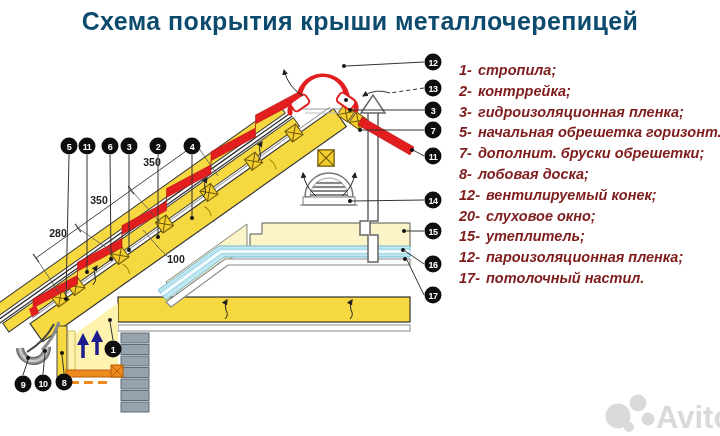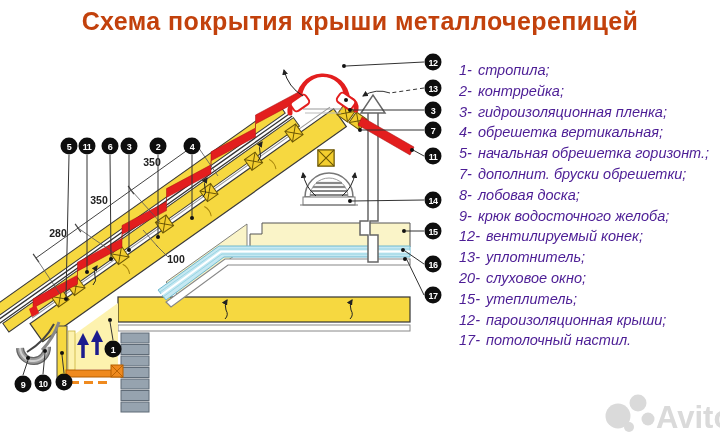--- a/index.html
+++ b/index.html
@@ -1,22 +1,22 @@
 <!DOCTYPE html>
 <html><head>
 <meta charset="utf-8">
 <style>
   html,body{margin:0;padding:0;background:#ffffff;}
   .stage{position:relative;width:720px;height:436px;background:#ffffff;overflow:hidden;
          font-family:"Liberation Sans",sans-serif;}
   .page-title{position:absolute;left:0;right:0;top:7px;text-align:center;
-              font-size:25px;font-weight:bold;color:#c2410c;letter-spacing:.4px;}
+              font-size:25px;font-weight:bold;color:#0c4a6e;letter-spacing:.4px;}
   .diagram-svg{position:absolute;left:0;top:0;}
   .legend{position:absolute;left:459px;top:60px;width:260px;
-          font-size:14.5px;line-height:20.8px;font-weight:normal;font-style:italic;color:#4c1d95;}
+          font-size:14.5px;line-height:20.8px;font-weight:bold;font-style:italic;color:#7f1d1d;}
   .lrow{white-space:nowrap;}
   .lnum{margin-right:6px;}
   .watermark{position:absolute;left:598px;top:392px;}
   .wm-text{font-size:31px;font-weight:bold;fill:#dadada;font-family:"Liberation Sans",sans-serif;}
   .balloon circle{fill:#0e0e0e;}
   .balloon text{fill:#ffffff;font-size:9px;font-weight:bold;text-anchor:middle;letter-spacing:-.5px;
                 font-family:"Liberation Sans",sans-serif;}
   .dim{font-size:10.5px;font-weight:bold;fill:#222;text-anchor:middle;
        font-family:"Liberation Sans",sans-serif;}
   .leader{stroke:#333;stroke-width:1;fill:none;}
@@ -311,30 +311,27 @@
           <circle cx="113" cy="349" r="8.5"></circle>
           <text x="113" y="352.5">1</text>
         </g>
     </g>
   </svg>
 
   <div class="legend">
     <div class="lrow"><span class="lnum">1-</span><span>стропила;</span></div>
     <div class="lrow"><span class="lnum">2-</span><span>контррейка;</span></div>
     <div class="lrow"><span class="lnum">3-</span><span>гидроизоляционная пленка;</span></div>
-    <div class="lrow"><span class="lnum">4-</span><span>обрешетка вертикальная;</span></div>
     <div class="lrow"><span class="lnum">5-</span><span>начальная обрешетка горизонт.;</span></div>
     <div class="lrow"><span class="lnum">7-</span><span>дополнит. бруски обрешетки;</span></div>
     <div class="lrow"><span class="lnum">8-</span><span>лобовая доска;</span></div>
-    <div class="lrow"><span class="lnum">9-</span><span>крюк водосточного желоба;</span></div>
     <div class="lrow"><span class="lnum">12-</span><span>вентилируемый конек;</span></div>
-    <div class="lrow"><span class="lnum">13-</span><span>уплотнитель;</span></div>
     <div class="lrow"><span class="lnum">20-</span><span>слуховое окно;</span></div>
     <div class="lrow"><span class="lnum">15-</span><span>утеплитель;</span></div>
-    <div class="lrow"><span class="lnum">12-</span><span>пароизоляционная крыши;</span></div>
+    <div class="lrow"><span class="lnum">12-</span><span>пароизоляционная пленка;</span></div>
     <div class="lrow"><span class="lnum">17-</span><span>потолочный настил.</span></div>
   </div>
 
   <svg class="watermark" width="122" height="44" viewBox="0 0 122 44">
     <g fill="#dadada">
       <circle cx="20" cy="24" r="12.5"></circle>
       <circle cx="40" cy="11" r="8.5"></circle>
       <circle cx="50" cy="27" r="6.5"></circle>
       <circle cx="31" cy="35" r="5"></circle>
     </g>

